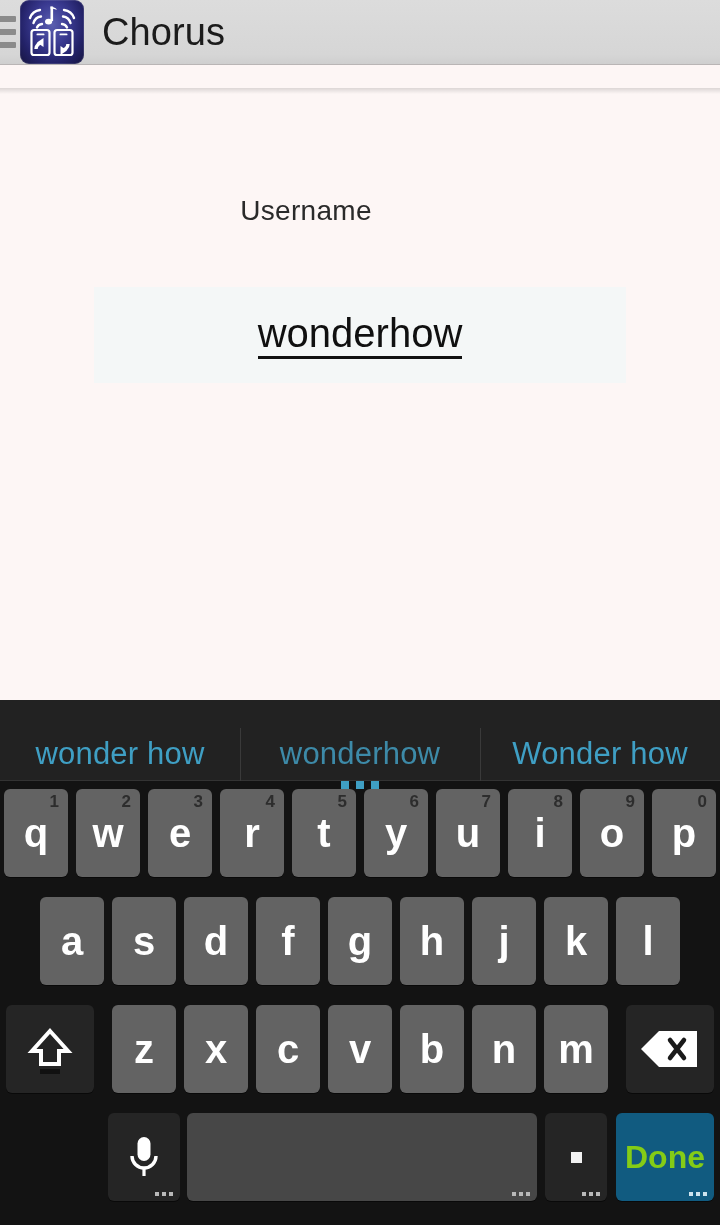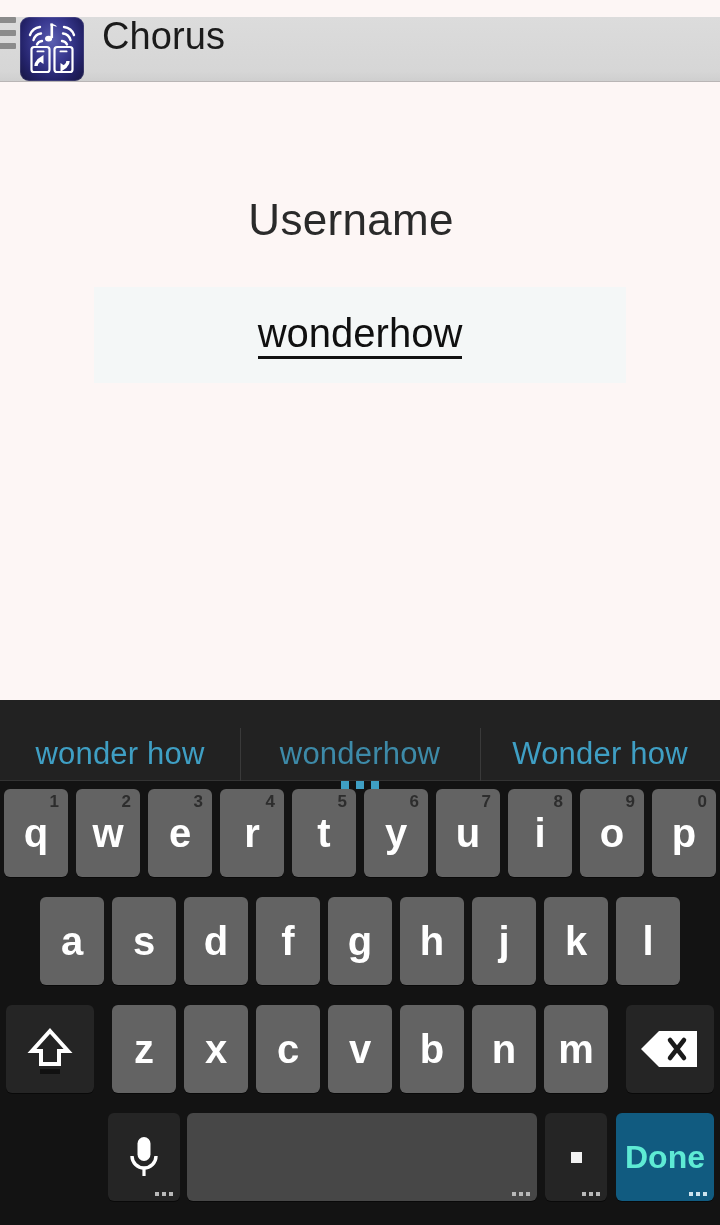--- a/index.html
+++ b/index.html
@@ -8,23 +8,22 @@
     background: #000;
     font-family: "Liberation Sans", sans-serif;
     overflow: hidden;
   }
   #screen { position: relative; width: 720px; height: 1225px; background: #fdf6f5; }
 
   
   .header {
     position: absolute; top: 0; left: 0; width: 720px; height: 65px;
     background: linear-gradient(to bottom, #dcdcdc 0%, #d6d6d6 85%, #cfcfcf 100%);
-    display: flex; align-items: flex-start;
+    display: flex; align-items: center;
     border-bottom: 1px solid #b9b5b5;
-    margin-top: 17px;
   }
   .header:after {
     content:""; position:absolute; left:0; right:0; top:88px; height:6px;
     background: linear-gradient(to bottom, rgba(0,0,0,.13), rgba(0,0,0,0));
   }
   .hamburger {
     width: 22px; margin-left: -6px; display: flex; flex-direction: column;
     gap: 7px; flex: 0 0 auto;
   }
   .hamburger span { display:block; height: 6px; background: #8b8b8b; border-radius:1px; }
@@ -40,21 +39,21 @@
     font-weight: 400; letter-spacing: .1px; line-height: 1;
   }
 
   
   .content {
     position: absolute; top: 94px; left: 0; width: 720px; height: 606px;
     background: #fdf6f5;
   }
   .field-label {
     position: absolute; top: 101px; left: 0; width: 612px; text-align: center;
-    font-size: 44px; color: #2a2a2a; font-weight: 300; letter-spacing: .3px; margin-left: 45px;
+    font-size: 28px; color: #2a2a2a; font-weight: 300; letter-spacing: .3px;
   }
   .field-box {
     position: absolute; top: 193px; left: 94px; width: 532px; height: 96px;
     background: #f4f7f7; display: flex; align-items: center; justify-content: center;
   }
   .field-value {
     font-size: 40px; color: #101010; font-weight: 400;
     border-bottom: 3px solid #111; padding-bottom: 2px; line-height: 1.05;
   }
 
@@ -94,21 +93,21 @@
     box-shadow: 0 1px 0 rgba(0,0,0,.5);
   }
   .key .glyph { font-size: 40px; font-weight: 700; line-height: 1; }
   .key .num {
     position: absolute; top: 3px; right: 9px;
     font-size: 17px; font-weight: 700; color: #2d2d2d;
   }
   .key.dark { background: #252525; }
   .key.space { background: #474747; }
   .key.done { background: #115b80; }
-  .key.done .glyph { font-size: 32px; font-weight: 700; color:#5eead4;text-align:center; }
+  .key.done .glyph { font-size: 32px; font-weight: 700; color:#84cc16;text-align:center; }
   .key.sym .glyph { font-size: 31px; font-weight: 700; }
   .key .cornerdots {
     position: absolute; bottom: 5px; right: 7px; display: flex; gap: 3px;
   }
   .key .cornerdots i { width: 4px; height: 4px; background: #b9b9b9; display:block; }
   .key.done .cornerdots i { background: #cfe4ee; }
 
   .periodmark { width: 11px; height: 11px; background: #f1f1f1; }
 
   svg.ico { display:block; }

